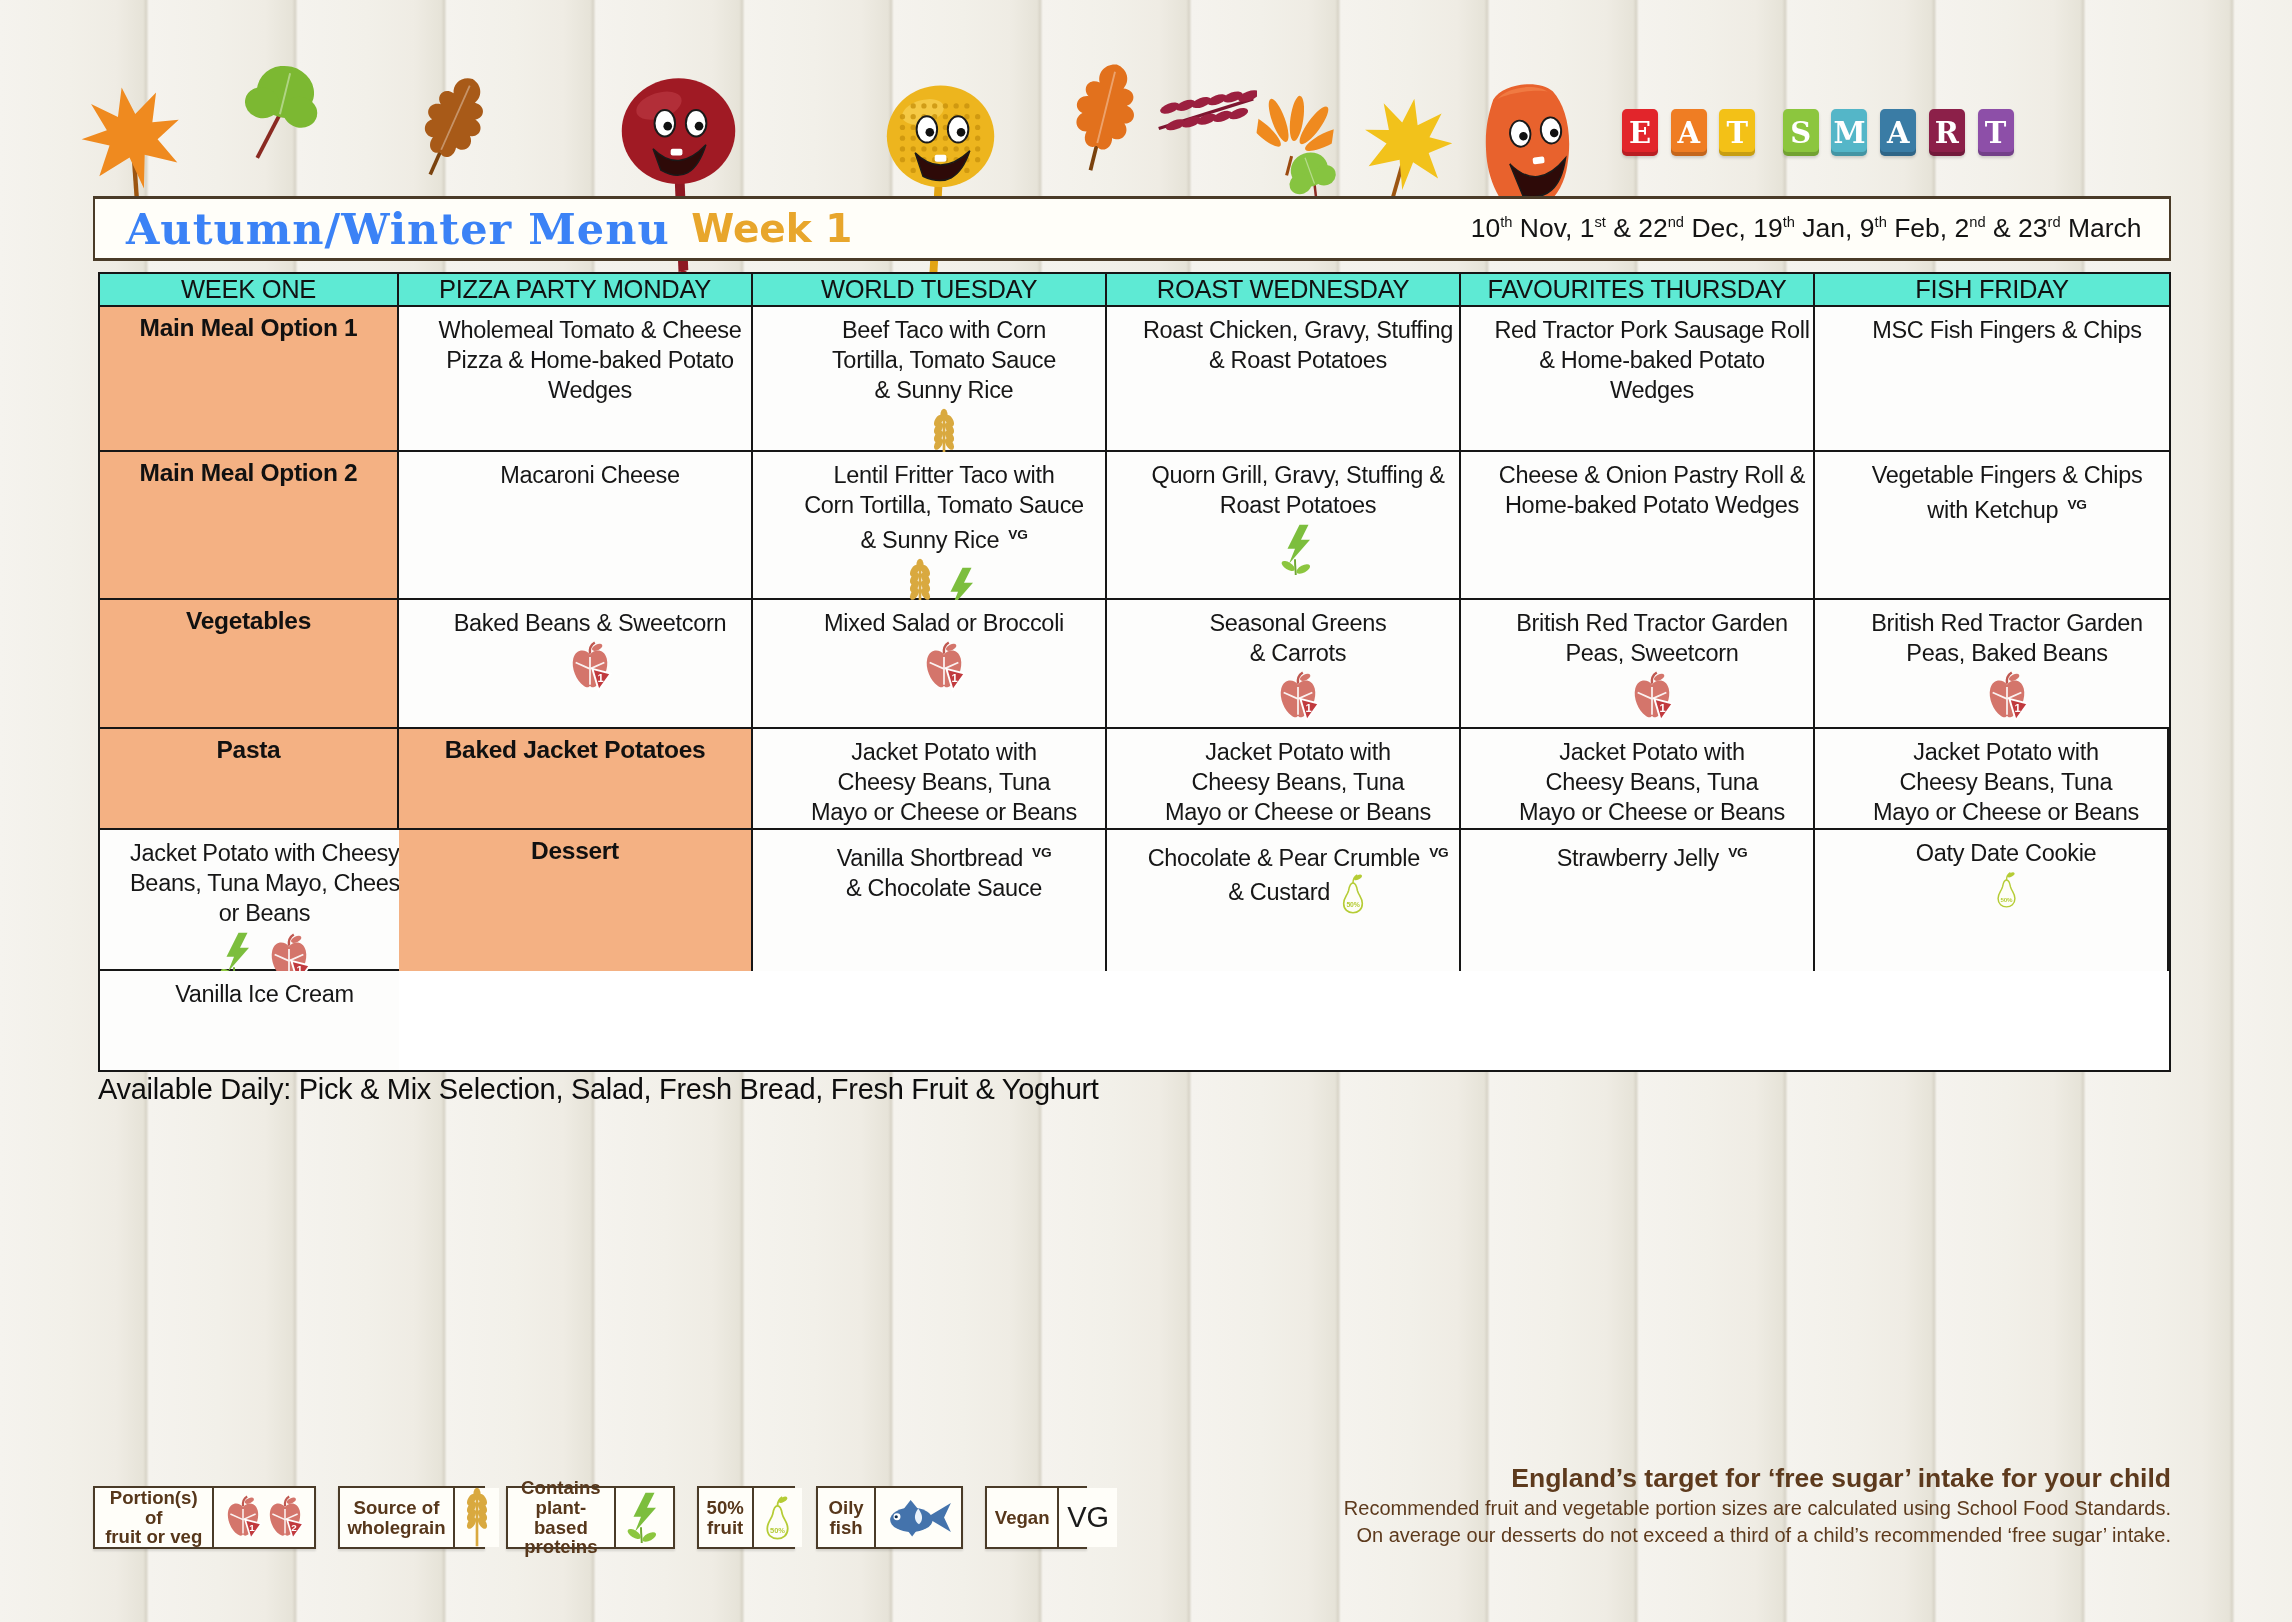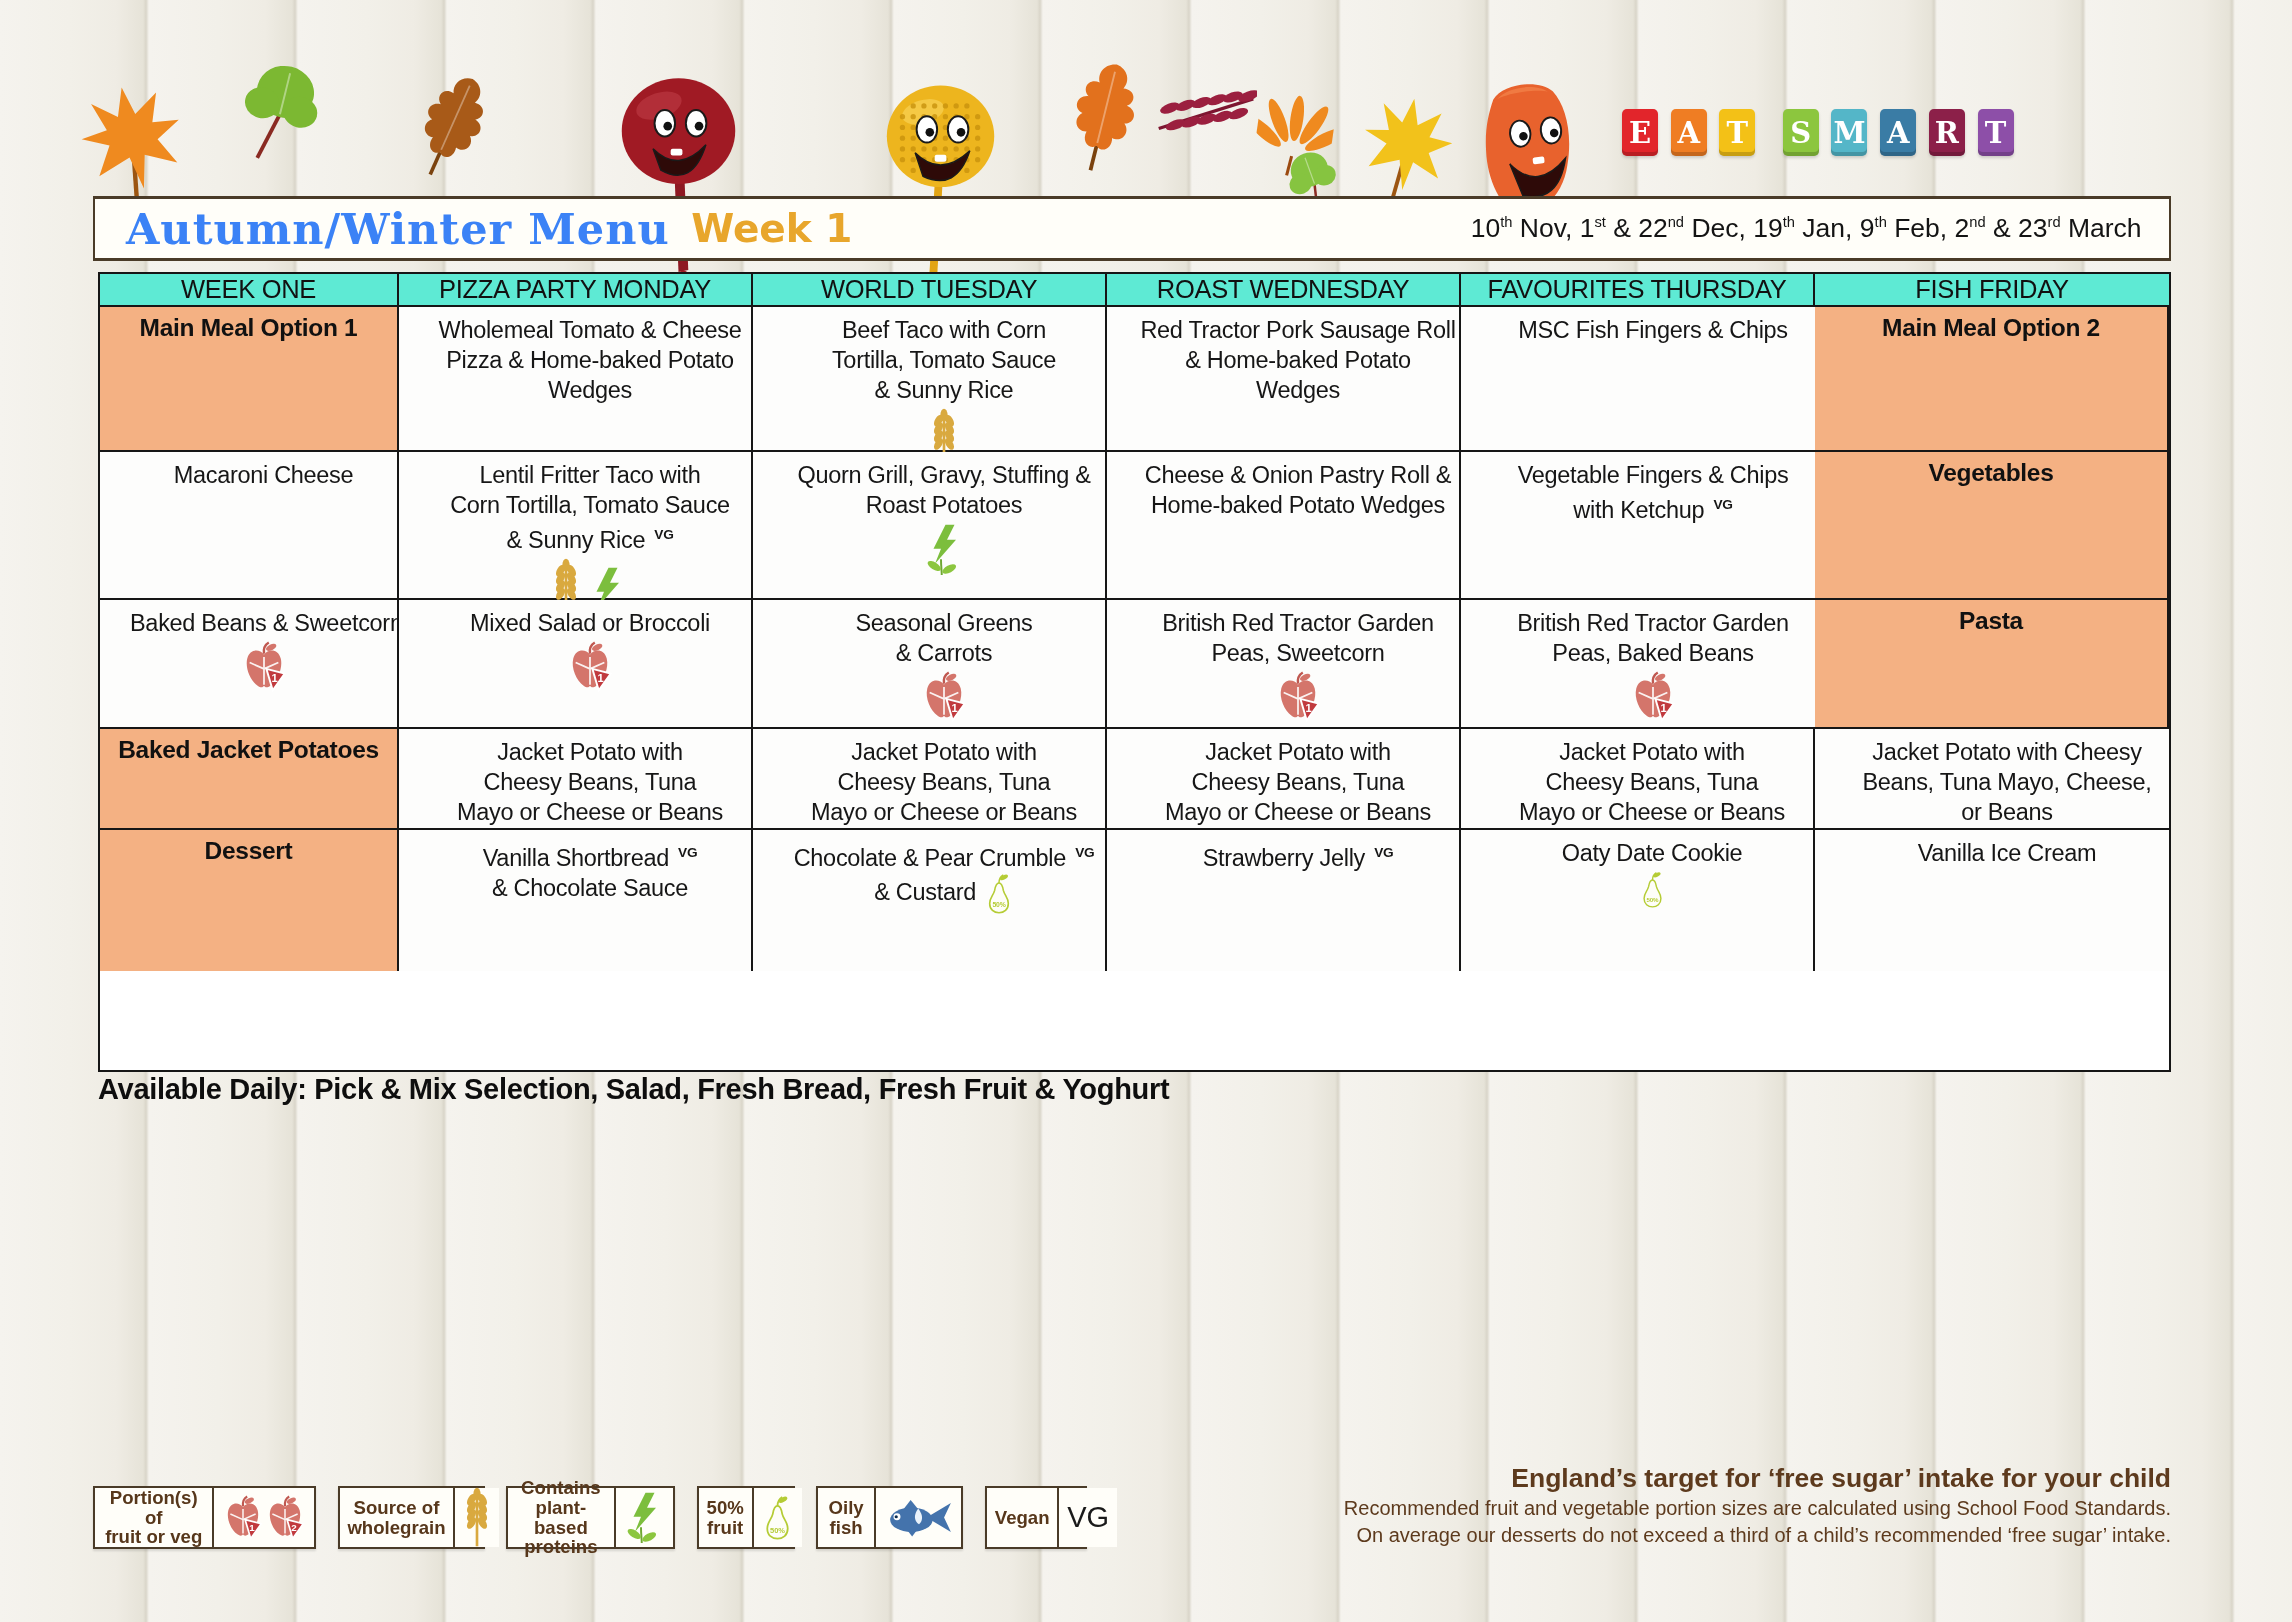--- a/index.html
+++ b/index.html
@@ -33,21 +33,21 @@
     border-right:2px solid #161616;border-bottom:2px solid #161616;letter-spacing:-0.3px;padding-left:30px;}
   .cell .ln{line-height:30px;white-space:nowrap;}
   .cell sup.vg, .title sup{font-weight:bold;}
   sup.vg{font-size:13.7px;font-weight:bold;margin-left:2.9px;}
   .icons{display:flex;justify-content:center;align-items:flex-end;gap:6.9px;margin-top:2.9px;}
   .icons .ic, .ln .ic{display:inline-flex;}
   .ln .ic{vertical-align:middle;margin-left:7.8px;}
   .span5{grid-column:span 5;display:flex;align-items:center;justify-content:center;}
   .lc{border-right:none!important;}
   .lr{border-bottom:none!important;}
-  .avail{position:absolute;left:98px;top:1073px;font-size:29px;font-weight:bold;color:#0e0e0e;letter-spacing:-0.3px;}
+  .avail{position:absolute;left:98px;top:1073px;font-size:29px;font-weight:normal;color:#0e0e0e;letter-spacing:-0.3px;}
   
   .legend{position:absolute;left:93px;top:1486px;display:flex;align-items:flex-start;}
   .lg-item{display:flex;border:2.9px solid #4a3b28;background:#fffef9;height:63px;box-sizing:border-box;margin-right:21.6px;box-shadow:0 2px 2px rgba(0,0,0,.12);}
   .lg-label{display:flex;align-items:center;justify-content:center;text-align:center;font-weight:bold;color:#57371b;
     font-size:18.6px;line-height:19.6px;padding:2px 7.8px;white-space:pre-line;}
   .lg-icon{display:flex;align-items:center;justify-content:center;border-left:2.9px solid #4a3b28;padding:2px 7.8px;background:#fffef9;}
   .lg-vg{font-size:29px;font-weight:500;color:#1a1a1a;font-family:"Liberation Sans",sans-serif;}
   
   .footnote{position:absolute;right:122px;top:1462px;text-align:right;color:#5d3a1d;}
   .fn1{font-size:26.5px;font-weight:600;line-height:33px;}
@@ -251,20 +251,24 @@
               <ellipse cx="25" cy="26" rx="4.6" ry="8.4" fill="#D9A93F" transform="rotate(-32 25 26)"></ellipse>
               <ellipse cx="11" cy="36" rx="4.6" ry="8.4" fill="#D9A93F" transform="rotate(32 11 36)"></ellipse>
               <ellipse cx="25" cy="36" rx="4.6" ry="8.4" fill="#D9A93F" transform="rotate(-32 25 36)"></ellipse>
               <ellipse cx="11" cy="46" rx="4.6" ry="8.4" fill="#D9A93F" transform="rotate(32 11 46)"></ellipse>
               <ellipse cx="25" cy="46" rx="4.6" ry="8.4" fill="#D9A93F" transform="rotate(-32 25 46)"></ellipse>
             </svg>
           </span>
         </div>
       </div>
       <div class="cell">
+        <div class="ln">Roast Chicken, Gravy, Stuffing</div>
+        <div class="ln">&amp; Roast Potatoes</div>
+      </div>
+      <div class="cell">
         <div class="ln">Red Tractor Pork Sausage Roll</div>
         <div class="ln">&amp; Home-baked Potato</div>
         <div class="ln">Wedges</div>
       </div>
       <div class="cell lc">
         <div class="ln">MSC Fish Fingers &amp; Chips</div>
       </div>
       <div class="rl">Main Meal Option 2</div>
       <div class="cell">
         <div class="ln">Macaroni Cheese</div>

